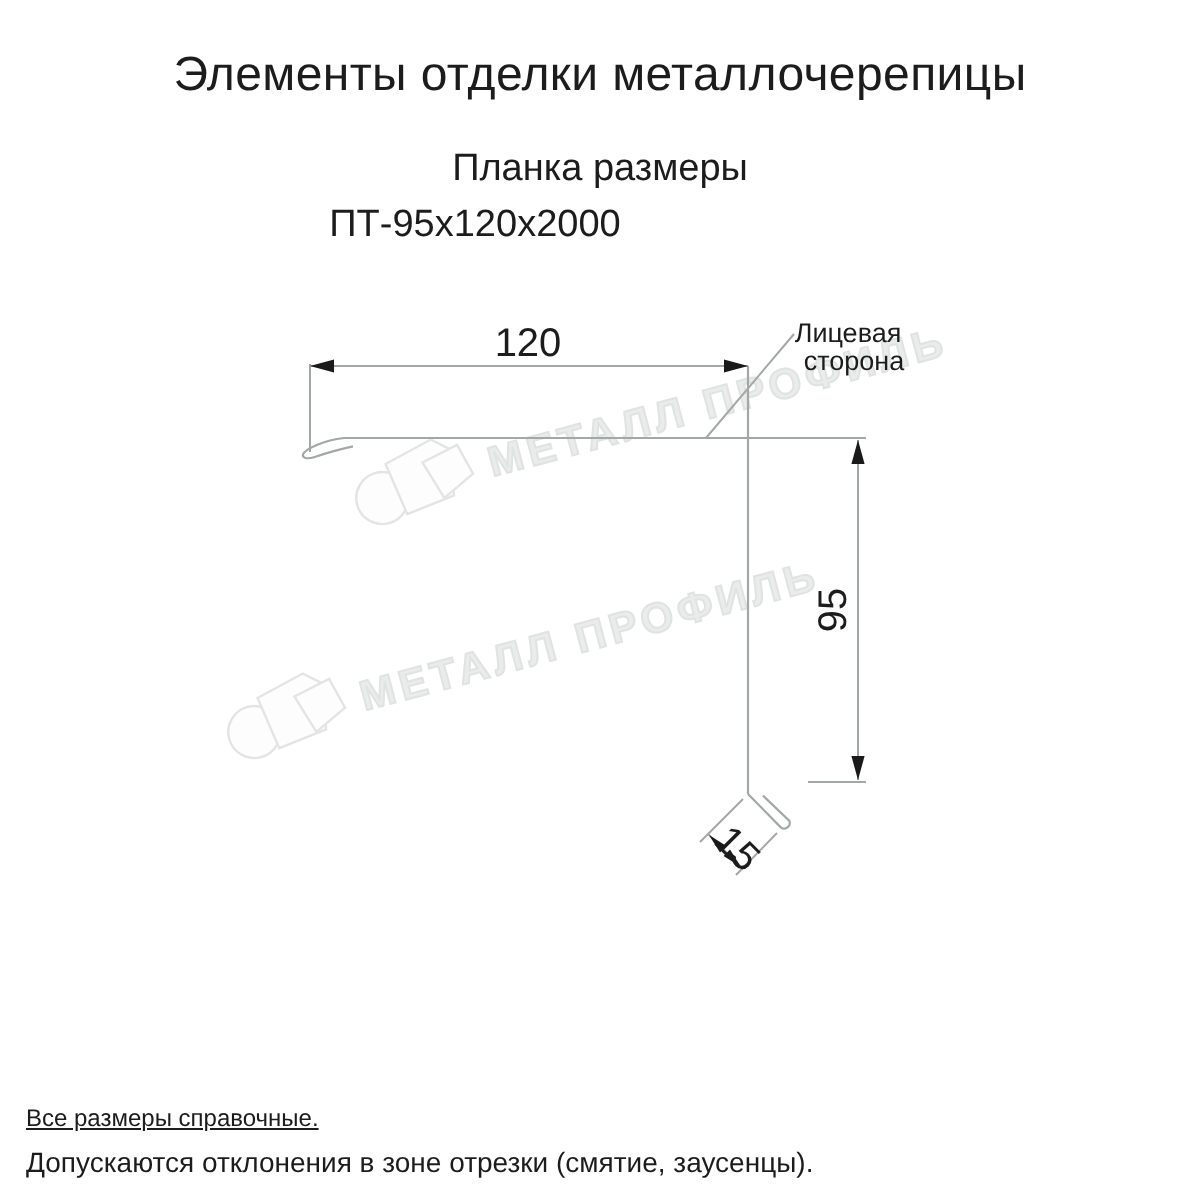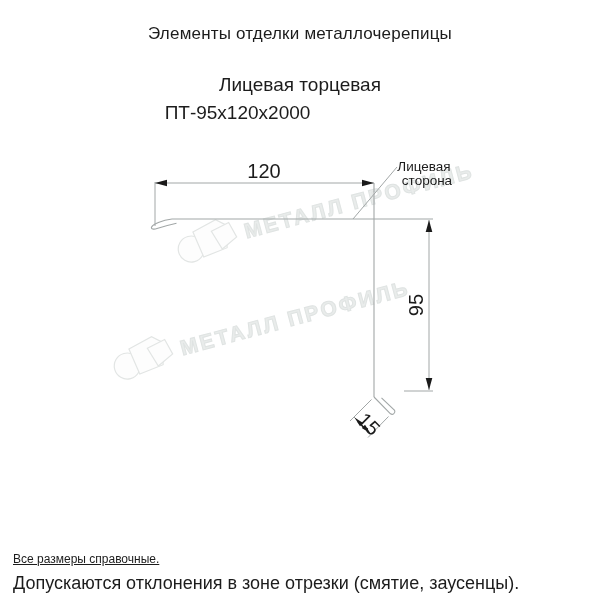--- a/index.html
+++ b/index.html
@@ -1,25 +1,25 @@
 <!DOCTYPE html>
 <html><head>
 <meta charset="utf-8">
 <style>
   html,body{margin:0;padding:0;}
   body{
     width:600px;height:600px;position:relative;background:#ffffff;
     font-family:"Liberation Sans", sans-serif;color:#1c1c1c;overflow:hidden;
   }
   .abs{position:absolute;}
-  .page-title{top:24px;left:0;width:600px;text-align:center;font-size:17px;letter-spacing:0.2px;}
+  .page-title{top:24px;left:0;width:600px;text-align:center;font-size:24px;letter-spacing:0.2px;}
   .product-name{top:74px;left:0;width:600px;text-align:center;font-size:19px;}
   .product-code{top:102px;left:0;width:475px;text-align:center;font-size:19px;}
   .footer-note1{top:552px;left:13px;font-size:12px;text-decoration:underline;}
-  .footer-note2{top:573px;left:13px;font-size:18px;}
+  .footer-note2{top:573px;left:13px;font-size:14px;}
   .watermark{
     position:absolute;display:flex;align-items:center;gap:7px;
     transform:rotate(-15deg);transform-origin:left center;
     pointer-events:none;white-space:nowrap;
   }
   .watermark .wm-text{
     font-size:21px;font-weight:bold;letter-spacing:2.5px;
     color:#e9eceb;-webkit-text-stroke:1px #dfe3e2;
   }
   .wm-a{left:176px;top:226px;}
@@ -50,21 +50,21 @@
         <circle cx="15" cy="27" r="13"></circle>
         <polygon points="21,11 46,5 55,13 50,35 25,38"></polygon>
         <polygon points="39,15 58,11 62,27 45,35"></polygon>
       </g>
     </svg>
   </span>
   <span class="wm-text">МЕТАЛЛ ПРОФИЛЬ</span>
 </div>
 
 <div class="abs page-title">Элементы отделки металлочерепицы</div>
-<div class="abs product-name">Лицевая торцевая</div>
+<div class="abs product-name">Планка размеры</div>
 <div class="abs product-code">ПТ-95х120х2000</div>
 
 <svg class="drawing" width="600" height="600" viewBox="0 0 600 600">
 
   <g stroke="#a2a7a7" stroke-width="1.1" fill="none">
 
     <path d="M433,219 L172,219 C162,220 152.5,224.5 151.5,227.2 C151,229 153.5,229.7 157,228.6 C163,226.6 169,224.8 176.5,223.2"></path>
 
     <line x1="374" y1="183" x2="374" y2="397"></line>
 

